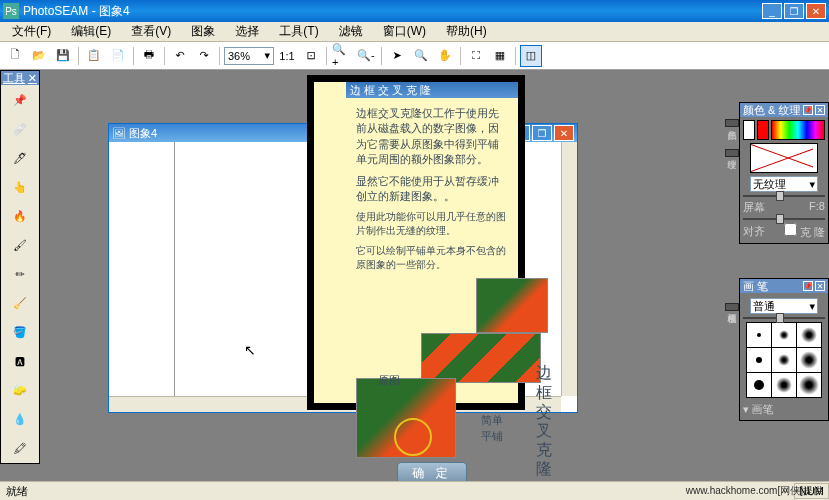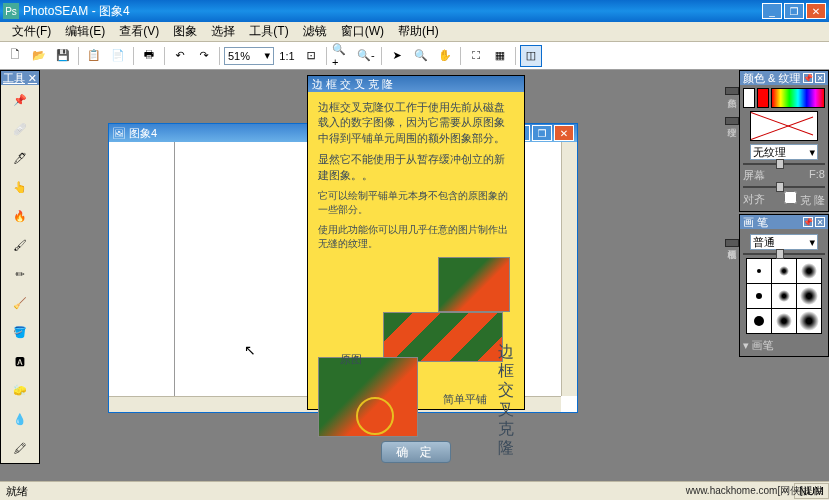--- a/index.html
+++ b/index.html
@@ -3,33 +3,33 @@
 <meta charset="utf-8">
 <style>
 * { margin: 0; padding: 0; box-sizing: border-box; font-family: "SimSun", "Microsoft YaHei", sans-serif; font-size: 11px; }
 body { background: #fff; width: 829px; height: 500px; overflow: hidden; position: relative; }
 .titlebar { height: 22px; background: linear-gradient(#0A6CCE, #198FE7, #0A6CCE); display: flex; align-items: center; padding: 0 3px; color: #fff; }
 .titlebar .app-icon { width: 16px; height: 16px; background: #4a9; margin-right: 4px; display: inline-flex; align-items: center; justify-content: center; font-size: 10px; }
 .titlebar .title { flex: 1; font-size: 12px; }
 .winbtns { display: flex; gap: 2px; }
 .winbtn { width: 20px; height: 16px; background: #4590d8; border: 1px solid #fff; color: #fff; display: flex; align-items: center; justify-content: center; font-size: 10px; }
 .winbtn.close { background: #e35c2f; }
-.menubar { height: 20px; background: #ece9d8; display: flex; align-items: center; padding: 0 6px; gap: 2px; border-bottom: 1px solid #bdb8a4; }
+.menubar { height: 20px; background: #ece9d8; display: flex; align-items: center; padding: 0 6px; gap: 8px; border-bottom: 1px solid #bdb8a4; }
 .menubar span { padding: 2px 6px; font-size: 12px; }
 .toolbar { height: 28px; background: #fff; border-bottom: 1px solid #a0a0a0; display: flex; align-items: center; padding: 0 4px; gap: 2px; }
 .tbtn { width: 22px; height: 22px; display: flex; align-items: center; justify-content: center; border: 1px solid transparent; }
 .tbtn.active { border: 1px solid #0a6cce; background: #d6e7f8; }
 .tsep { width: 1px; height: 18px; background: #c0c0c0; margin: 0 2px; }
 .zoom-box { width: 50px; height: 18px; border: 1px solid #7f9db9; background: #fff; display: flex; align-items: center; padding: 0 3px; font-size: 11px; }
 .workspace { position: absolute; top: 70px; left: 0; right: 0; bottom: 19px; background: #808080; }
 .toolbox { position: absolute; left: 0; top: 0; width: 40px; background: #ece9d8; border: 1px solid #000; }
 .toolbox-title { background: #6690c3; color: #fff; height: 14px; font-size: 10px; padding: 0 2px; display: flex; align-items: center; justify-content: space-between; text-decoration: underline; }
 .tool { width: 36px; height: 28px; display: flex; align-items: center; justify-content: center; border: 1px solid transparent; margin: 1px auto; }
 .right-panels { position: absolute; right: 0; top: 0; width: 90px; display: flex; flex-direction: column; gap: 2px; }
-.panel { background: #797979; border: 1px solid #000; }
+.panel { background: #797979; border: 1px solid #000; margin-top: 32px; }
 .panel-title { background: #6690c3; color: #fff; height: 14px; font-size: 10px; padding: 0 3px; display: flex; align-items: center; justify-content: space-between; }
 .panel-title .pbtns { display: flex; gap: 2px; }
 .panel-title .pbtn { width: 10px; height: 10px; border: 1px solid #fff; display: flex; align-items: center; justify-content: center; font-size: 8px; }
 .panel-body { padding: 3px; background: #797979; color: #d0d0d0; font-size: 10px; }
 .color-row { display: flex; gap: 2px; }
 .swatch { width: 12px; height: 20px; border: 1px solid #000; }
 .spectrum { flex: 1; height: 20px; background: linear-gradient(90deg, red, yellow, lime, cyan, blue, magenta, red); border: 1px solid #000; }
 .texture-preview { width: 68px; height: 30px; background: #fff; border: 1px solid #000; margin: 3px auto; position: relative; }
 .texture-preview::before, .texture-preview::after { content: ""; position: absolute; background: #c00; height: 1px; width: 100%; }
 .texture-preview::before { top: 0; left: 0; transform: rotate(20deg); transform-origin: left; }
@@ -38,21 +38,21 @@
 .brush-grid { display: grid; grid-template-columns: repeat(3, 24px); gap: 1px; background: #000; border: 1px solid #000; margin: 3px auto; width: fit-content; }
 .brush-cell { width: 24px; height: 24px; background: #fff; display: flex; align-items: center; justify-content: center; }
 .brush-dot { background: radial-gradient(circle, #000 20%, transparent 70%); border-radius: 50%; }
 .canvas-win { position: absolute; left: 108px; top: 53px; width: 470px; height: 290px; background: #fff; border: 1px solid #0a6cce; }
 .canvas-title { height: 18px; background: linear-gradient(#3a83d3, #6ab0e8); color: #fff; display: flex; align-items: center; padding: 0 3px; font-size: 11px; justify-content: space-between; }
 .canvas-body { position: absolute; top: 18px; left: 0; right: 16px; bottom: 16px; background: #fff; }
 .canvas-body::after { content: ""; position: absolute; left: 65px; top: 0; bottom: 0; width: 1px; background: #999; }
 .scrollbar-v { position: absolute; right: 0; top: 18px; bottom: 16px; width: 16px; background: #ece9d8; border-left: 1px solid #bdb8a4; }
 .scrollbar-h { position: absolute; left: 0; right: 16px; bottom: 0; height: 16px; background: #ece9d8; border-top: 1px solid #bdb8a4; }
 .cursor { position: absolute; left: 135px; top: 200px; font-size: 14px; color: #000; }
-.dialog { position: absolute; left: 307px; top: 5px; width: 218px; height: 335px; background: #fde047; border: 1px solid #000000; }
+.dialog { position: absolute; left: 307px; top: 5px; width: 218px; height: 335px; background: #fef9c3; border: 7px solid #000000; padding-left: 32px; }
 .dialog-title { height: 16px; background: linear-gradient(#3575bc, #5a95d5); color: #fff; padding: 0 4px; font-size: 11px; display: flex; align-items: center; letter-spacing: 3px; }
 .dialog-body { padding: 8px 10px; font-size: 11px; color: #3a4a5a; line-height: 1.4; }
 .dialog-body p { margin-bottom: 6px; }
 .dialog-body .strong { color: #1a3a5a; font-weight: bold; }
 .dialog-images { position: relative; height: 180px; }
 .img-tile { position: absolute; background: linear-gradient(135deg, #2a6e2a 40%, #e84c1a 60%); border: 1px solid #888; }
 .img-tile.t1 { left: 120px; top: 0; width: 72px; height: 55px; }
 .img-tile.t2 { left: 65px; top: 55px; width: 120px; height: 50px; background: repeating-linear-gradient(135deg, #2a6e2a 0 20px, #e84c1a 20px 40px); }
 .img-tile.t3 { left: 0; top: 100px; width: 100px; height: 80px; }
 .ring { position: absolute; left: 38px; top: 140px; width: 38px; height: 38px; border: 2px solid #e8c020; border-radius: 50%; }
@@ -101,21 +101,21 @@
   <div class="tsep"></div>
   <div class="tbtn">📋</div>
   <div class="tbtn">📄</div>
   <div class="tsep"></div>
   <div class="tbtn">🖶</div>
   <div class="tsep"></div>
   <div class="tbtn">↶</div>
   <div class="tbtn">↷</div>
   <div class="tsep"></div>
   <div class="zoom-box">
-      <span>51%</span>
+      <span>36%</span>
       <span style="margin-left:auto">▾</span>
     </div>
   <div class="tbtn" style="font-size:11px">1:1</div>
   <div class="tbtn">⊡</div>
   <div class="tsep"></div>
   <div class="tbtn">🔍+</div>
   <div class="tbtn">🔍-</div>
   <div class="tsep"></div>
   <div class="tbtn">➤</div>
   <div class="tbtn">🔍</div>
@@ -163,22 +163,22 @@
     </div>
     <div class="scrollbar-v"></div>
     <div class="scrollbar-h"></div>
   </div>
 
   <div class="dialog">
     <div class="dialog-title">边框交叉克隆</div>
     <div class="dialog-body">
       <p>边框交叉克隆仅工作于使用先前从磁盘载入的数字图像，因为它需要从原图象中得到平铺单元周围的额外图象部分。</p>
       <p>显然它不能使用于从暂存缓冲创立的新建图象。。</p>
+      <p style="font-size:10px">使用此功能你可以用几乎任意的图片制作出无缝的纹理。</p>
       <p style="font-size:10px">它可以绘制平铺单元本身不包含的原图象的一些部分。</p>
-      <p style="font-size:10px">使用此功能你可以用几乎任意的图片制作出无缝的纹理。</p>
       <div class="dialog-images">
         <div class="img-tile t1"></div>
         <div class="img-tile t2"></div>
         <div class="img-tile t3"></div>
         <div class="ring"></div>
         <div class="label-orig">原图</div>
         <div class="label-tile">简单平铺</div>
         <div class="label-clone" style="white-space:pre-line">边框
 交叉
 克隆</div>

